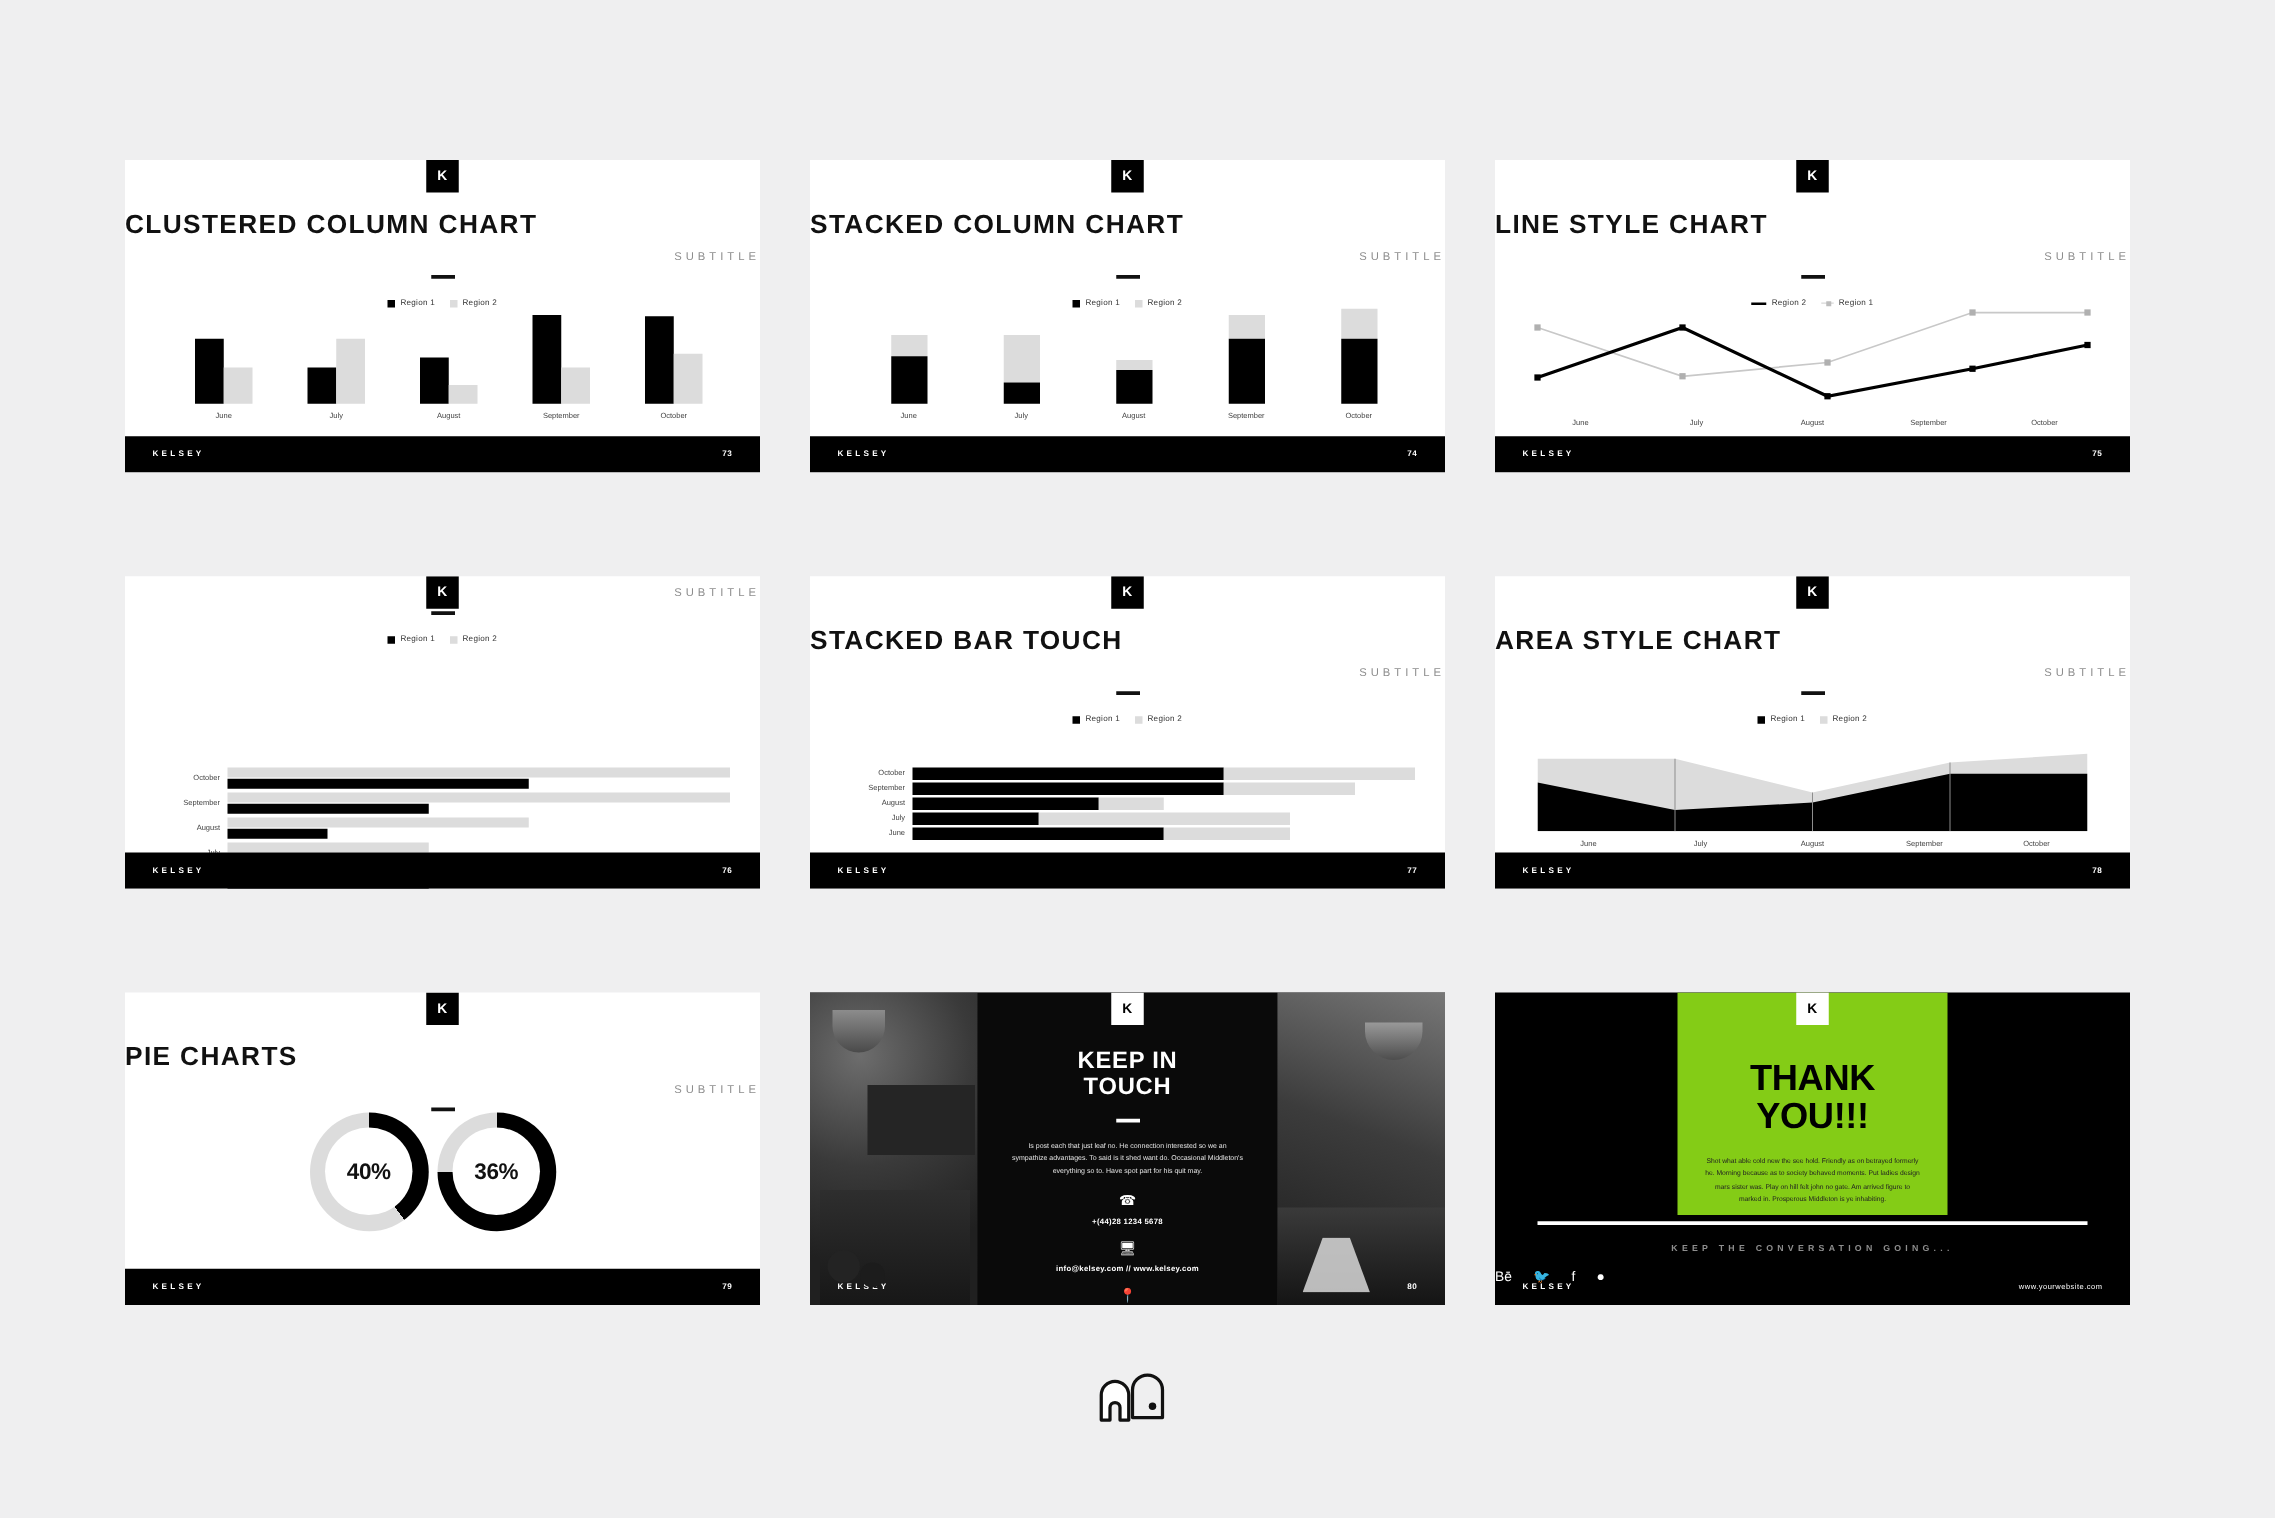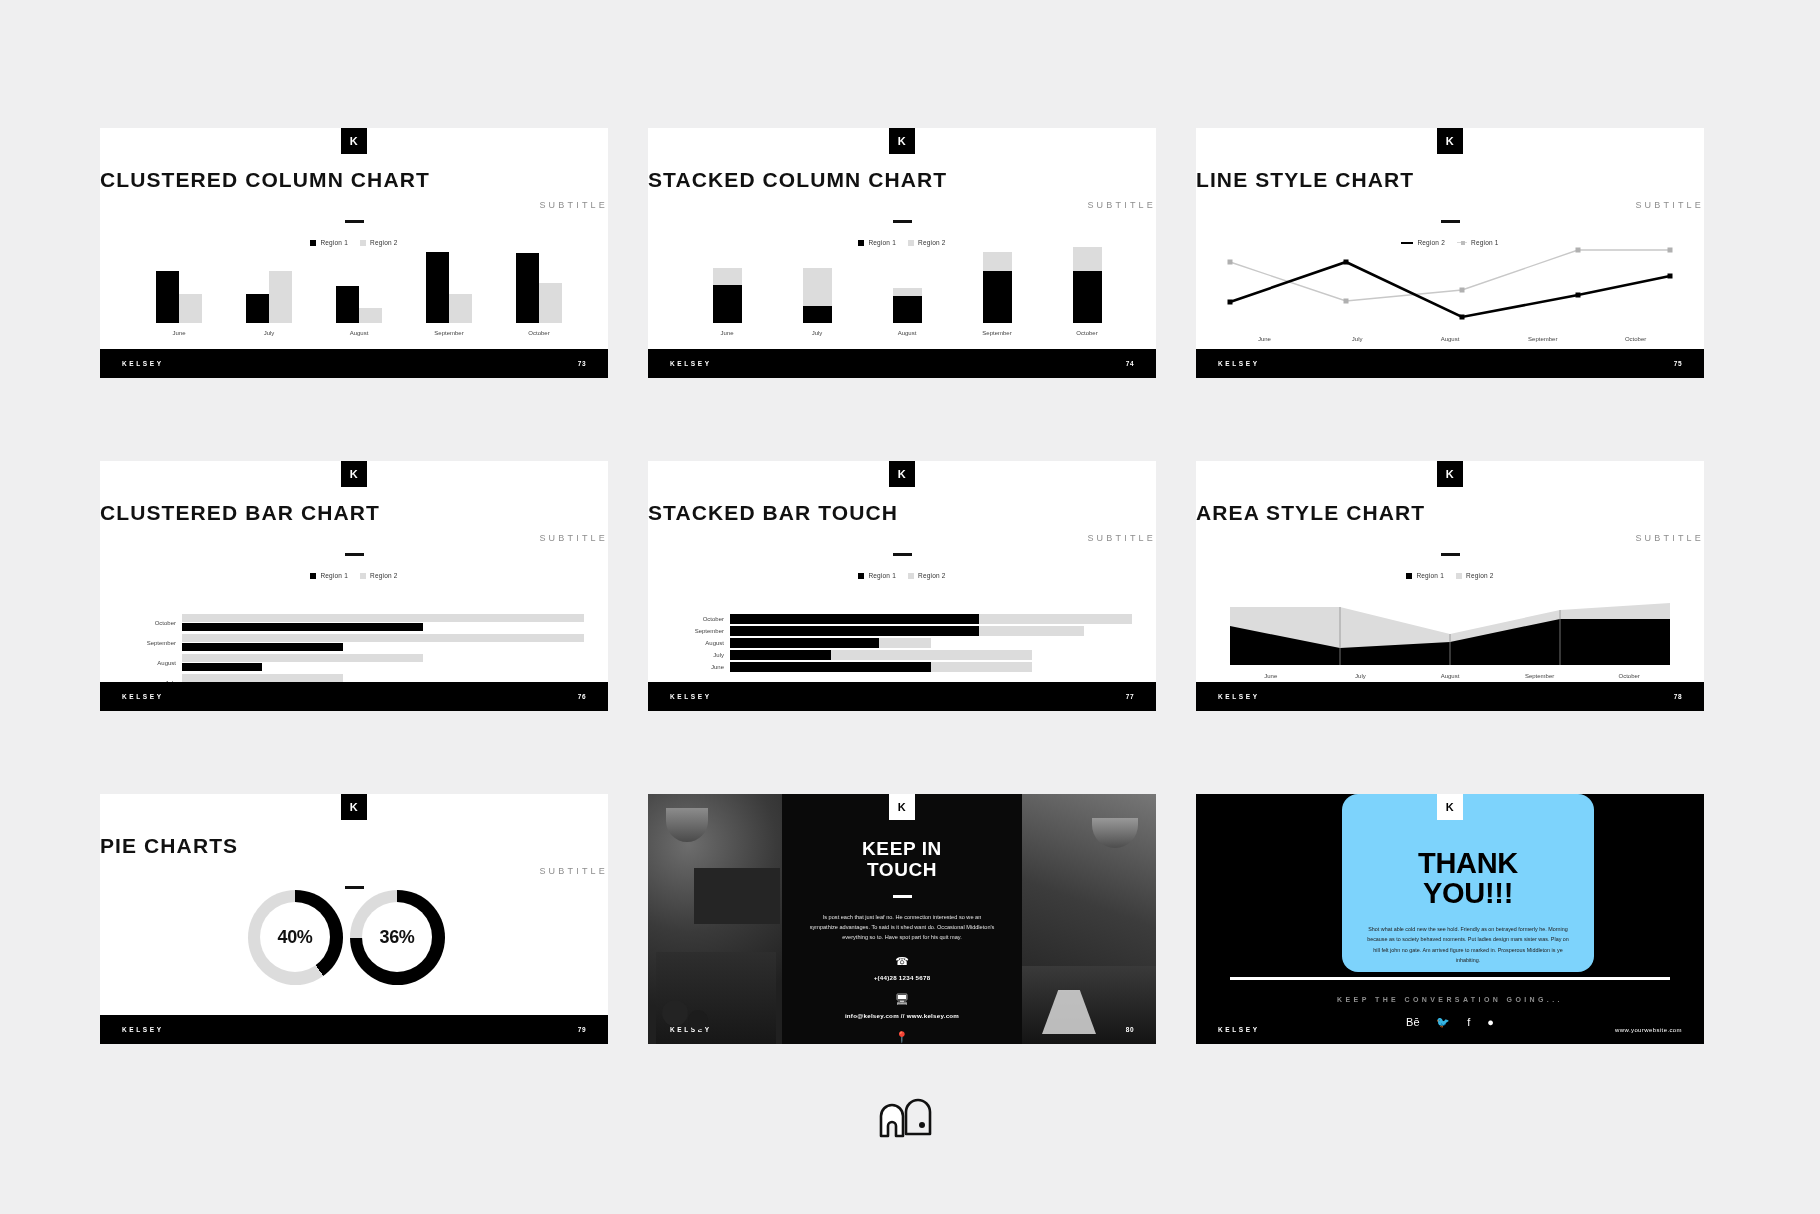--- a/index.html
+++ b/index.html
@@ -142,26 +142,26 @@
   .ct-title{ color:#fff; text-align:center; font-size:19px; font-weight:700; line-height:1.12; letter-spacing:.6px; margin-top:44px; }
   .ct-rule{ width:19px;height:3px;background:#fff;margin:14px auto 0; }
   .ct-body{ color:#e2e2e2; font-size:5.6px; line-height:1.85; text-align:center; margin-top:14px; padding:0 6px; }
   .ct-block{ text-align:center; margin-top:13px; }
   .ct-ico{ color:#fff; font-size:11px; line-height:1; }
   .ct-txt{ color:#fff; font-size:6.2px; margin-top:7px; letter-spacing:.25px; font-weight:700;}
   .contact .s-foot{ background:transparent; }
 
   
   .thanks { background:#000; }
-  .ty-card { position:absolute; left:146px; top:0; width:252px; background:#7dd3fc; bottom:72px;border-radius:16px; }
+  .ty-card { position:absolute; left:146px; top:0; width:216px; background:#84cc16; bottom:72px; }
   .ty-title{ text-align:center; font-size:29px; font-weight:700; line-height:1.05; color:#000; margin-top:54px; letter-spacing:-.3px;}
   .ty-body{ font-size:5.4px; line-height:1.95; color:#222; text-align:center; padding:0 22px; margin-top:15px; }
   .ty-line{ position:absolute; left:34px; right:34px; bottom:64px; height:3px; background:#fff; }
   .ty-keep{ position:absolute; left:0; right:0; bottom:41px; text-align:center; color:#8e8e8e; font-size:7px; letter-spacing:3.4px; font-weight:700; }
-  .ty-social{ position:absolute; left:0; right:0; bottom:16px; display:flex; justify-content:center; gap:17px;margin-top:24px; }
+  .ty-social{ position:absolute; left:0; right:0; bottom:16px; display:flex; gap:17px;margin-top:24px; }
   .ty-social .si{ color:#fff; font-size:11px; line-height:1; }
   .thanks .s-foot{ background:transparent; }
   .thanks .s-foot .site{ color:#fff; font-size:6px; letter-spacing:.4px; }
 
   
   .biglogo { margin-top: 48px; width: 66px; height: 46px; }
 </style>
 </head>
 <body>
 
@@ -317,21 +317,20 @@
         <span>October</span>
       </div>
       <div class="s-foot">
         <span class="brand">KELSEY</span>
         <span class="pg">75</span>
       </div>
     </div>
 
     <div class="slide">
       <div class="kbadge">K</div>
-      <div class="s-title">CLUSTERED BAR CHART</div>
       <div class="s-sub">SUBTITLE</div>
       <div class="s-rule"></div>
       <div class="legend">
         <span class="item">
           <span class="sw" style="background:#000"></span>
           <span class="lbl">Region 1</span>
         </span>
         <span class="item">
           <span class="sw" style="background:#dcdcdc"></span>
           <span class="lbl">Region 2</span>

